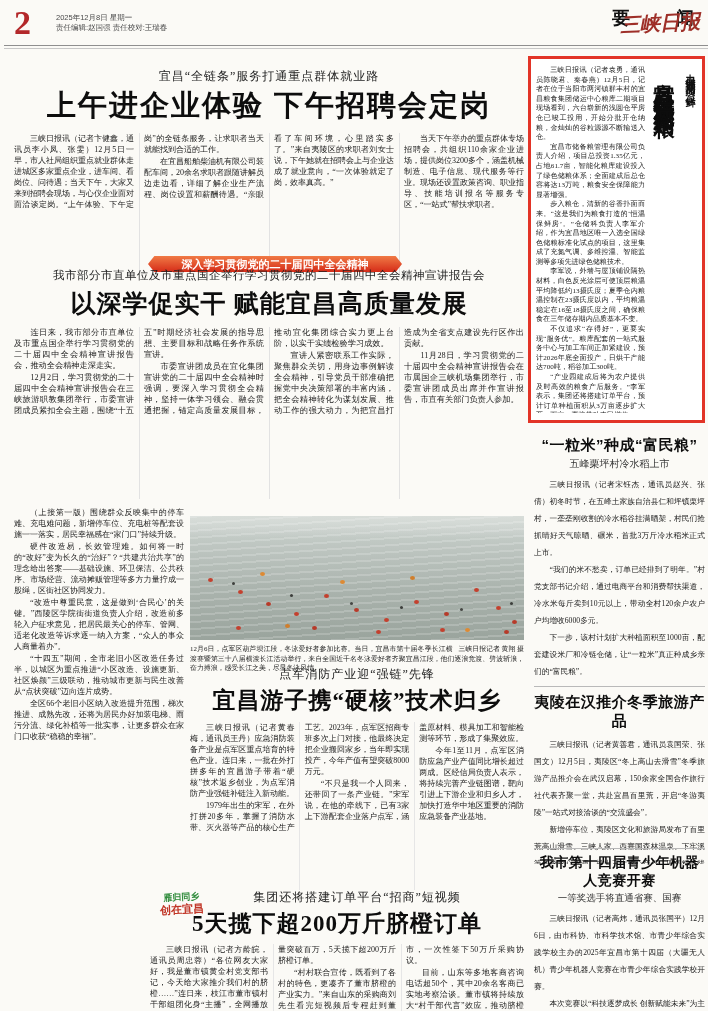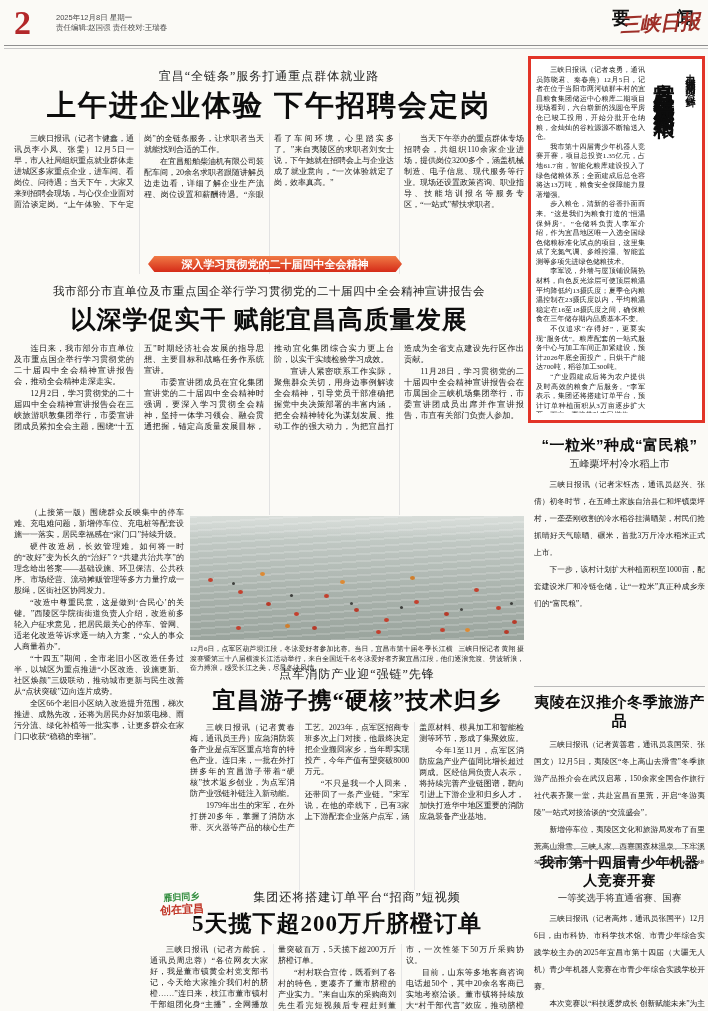--- a/index.html
+++ b/index.html
@@ -24,21 +24,21 @@
   
   .lead-wrap{left:14px;top:68px;width:510px;}
   .lead-headline{text-align:center;font-size:29px;font-weight:900;letter-spacing:2px;color:#0d0d0d;
     font-family:"Liberation Sans",sans-serif;margin-top:1px;}
   .lead-body{margin-top:7px;height:141px;}
   
   .ribbon{left:148px;top:256px;width:254px;text-align:center;color:#fff;font-weight:bold;
     font-size:11px;line-height:16px;font-family:"Liberation Sans",sans-serif;
     background:linear-gradient(180deg,#f07a45,#d52b18);
     clip-path:polygon(0 50%,2.5% 0,97.5% 0,100% 50%,97.5% 100%,2.5% 100%);}
-  .study-wrap{left:14px;top:284px;width:510px;}
+  .study-wrap{left:14px;top:268px;width:510px;}
   .study-overline{text-align:center;font-size:11.5px;color:#222;letter-spacing:.5px;}
   .study-headline{text-align:center;font-size:25px;font-weight:bold;letter-spacing:1px;margin-top:4px;color:#0d0d0d;}
   .study-body{margin-top:7px;height:172px;font-size:8.2px;}
   
   .cont-col{left:14px;top:507px;width:170px;height:498px;font-size:8px;}
   
   .photo{left:190px;top:516px;width:334px;height:124px;overflow:hidden;
     background:linear-gradient(180deg,#ccd3cf 0%,#bcc4bf 28%,#aab3ad 60%,#9aa49d 100%);}
   .photo .streaks{position:absolute;inset:0;
     background:repeating-linear-gradient(176deg,rgba(255,255,255,.18) 0 2px,rgba(0,0,0,0) 2px 7px);}
@@ -161,35 +161,36 @@
   <div class="body-text cols-3 orange-body">
     <p>三峡日报讯（记者方龄皖，通讯员周忠蓉）“各位网友大家好，我是董市镇黄金村党支部书记，今天给大家推介我们村的脐橙……”连日来，枝江市董市镇村干部组团化身“主播”，全网播放量突破百万，5天揽下超200万斤脐橙订单。</p>
     <p>“村村联合宣传，既看到了各村的特色，更凑齐了董市脐橙的产业实力。”来自山东的采购商刘先生看完短视频后专程赶到董市，一次性签下50万斤采购协议。</p>
     <p>目前，山东等多地客商咨询电话超50个，其中20余名客商已实地考察洽谈。董市镇将持续放大“村干部代言”效应，推动脐橙产业向精深加工延伸，带动更多农户增收。</p>
   </div>
 </div>
 
 <div class="abs grain-box">
   <div class="grain-body">
     <p>三峡日报讯（记者袁勇，通讯员陈晓君、秦春燕）12月5日，记者在位于当阳市两河镇群丰村的宜昌粮食集团储运中心粮库二期项目现场看到，六台崭新的浅圆仓平房仓已竣工投用，开始分批开仓纳粮，金灿灿的谷粒源源不断输送入仓。</p>
-    <p>我市第十四届青少年机器人竞赛开赛，项目总投资1.35亿元，占地61.7亩，智能化粮库建设投入了绿色储粮体系；全面建成后总仓容将达13万吨，粮食安全保障能力显著增强。</p>
+    <p>宜昌市储备粮管理有限公司负责人介绍，项目总投资1.35亿元，占地61.7亩，智能化粮库建设投入了绿色储粮体系；全面建成后总仓容将达13万吨，粮食安全保障能力显著增强。</p>
     <p>步入粮仓，清新的谷香扑面而来。“这是我们为粮食打造的‘恒温保鲜房’。”仓储科负责人李军介绍，作为宜昌地区唯一入选全国绿色储粮标准化试点的项目，这里集成了充氮气调、多维控温、智能监测等多项先进绿色储粮技术。</p>
     <p>李军说，外墙与屋顶铺设隔热材料，白色反光涂层可使顶层粮温平均降低约13摄氏度；夏季仓内粮温控制在23摄氏度以内，平均粮温稳定在16至18摄氏度之间，确保粮食在三年储存期内品质基本不变。</p>
     <p>不仅追求“存得好”，更要实现“服务优”。粮库配套的一站式服务中心与加工车间正加紧建设，预计2026年底全面投产，日烘干产能达700吨，稻谷加工300吨。</p>
     <p>“产业园建成后将为农户提供及时高效的粮食产后服务。”李军表示，集团还将搭建订单平台，预计订单种植面积从3万亩逐步扩大至10万亩，直接带动农民增收。</p>
   </div>
   <div class="v-headline">宜昌首个绿色储粮示范库开仓纳粮</div>
   <div class="v-kicker">力保储存期品质“保鲜”</div>
 </div>
 
 <div class="abs rail" style="top:436px;">
   <div class="rail-headline">“一粒米”种成“富民粮”</div>
   <div class="rail-subhead">五峰栗坪村冷水稻上市</div>
   <div class="rail-body" style="height:202px;">
     <p>三峡日报讯（记者宋钰杰，通讯员赵兴、张倩）初冬时节，在五峰土家族自治县仁和坪镇栗坪村，一垄垄刚收割的冷水稻谷挂满晒架，村民们抢抓晴好天气晾晒、碾米，首批3万斤冷水稻米正式上市。</p>
+    <p>“我们的米不愁卖，订单已经排到了明年。”村党支部书记介绍，通过电商平台和消费帮扶渠道，冷水米每斤卖到10元以上，带动全村120余户农户户均增收6000多元。</p>
     <p>下一步，该村计划扩大种植面积至1000亩，配套建设米厂和冷链仓储，让“一粒米”真正种成乡亲们的“富民粮”。</p>
   </div>
 </div>
 
 <div class="abs rail-rule" style="top:686px;"></div>
 
 <div class="abs rail" style="top:693px;">
   <div class="rail-headline">夷陵在汉推介冬季旅游产品</div>
   <div class="rail-body" style="height:128px;">
     <p>三峡日报讯（记者黄善君，通讯员袁国荣、张国文）12月5日，夷陵区“冬上高山去滑雪”冬季旅游产品推介会在武汉启幕，150余家全国合作旅行社代表齐聚一堂，共赴宜昌百里荒，开启“冬游夷陵”一站式对接洽谈的“交流盛会”。</p>

